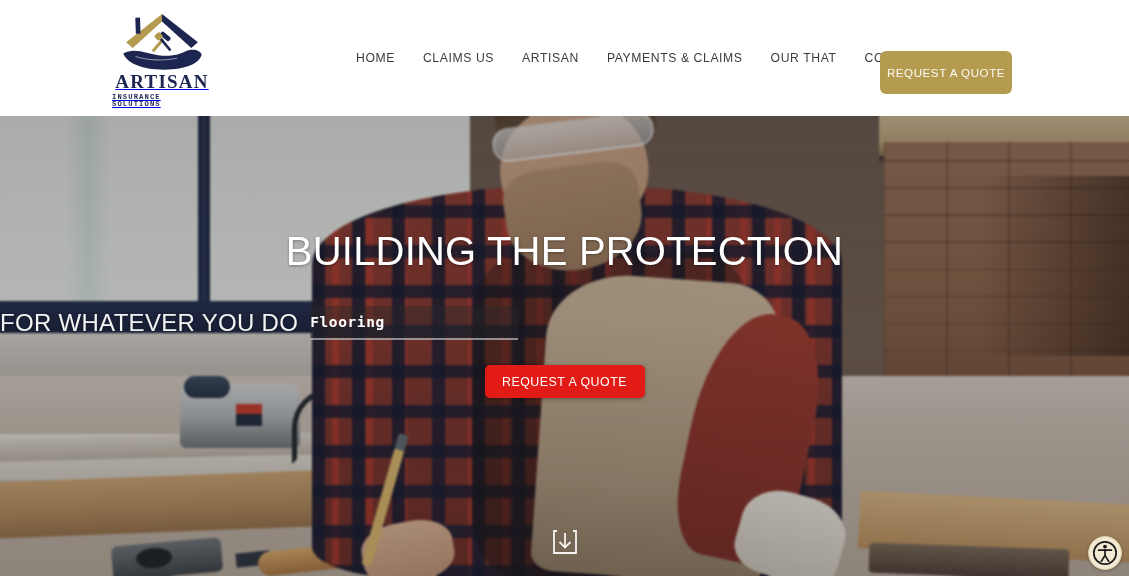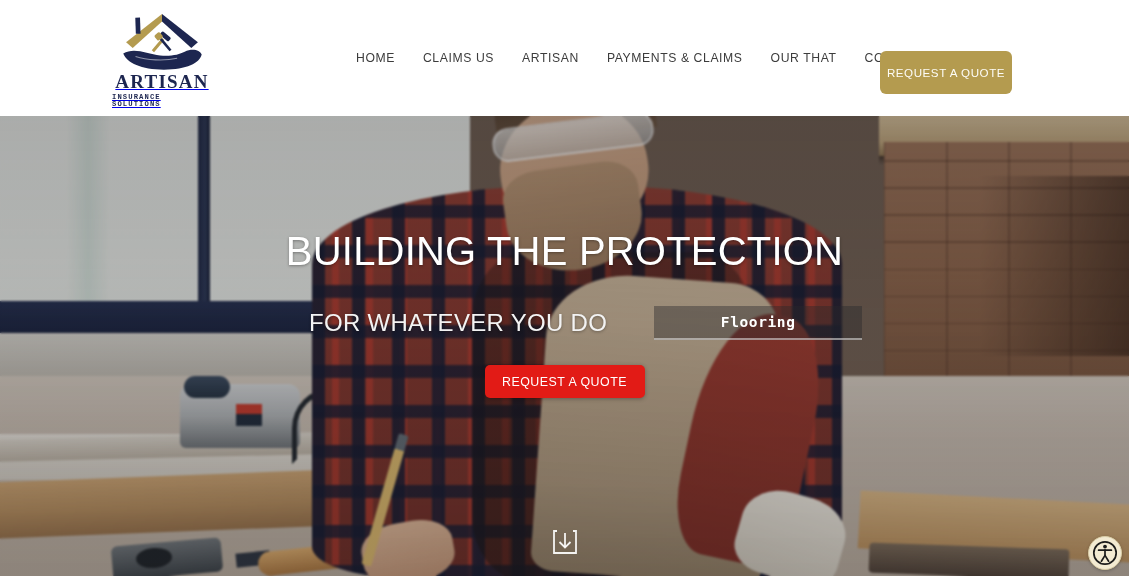--- a/index.html
+++ b/index.html
@@ -256,31 +256,31 @@
     color:#ffffff; font-size:40px; font-weight:400;
     letter-spacing:0.2px; line-height:1; text-align:center;
     text-shadow:0 1px 3px rgba(0,0,0,.35);
     white-space:nowrap;
   }
   .hl1 { margin-top:115px; }
   .hl2 { margin-top:21px; }
 
   .sub-row {
     margin-top:35px; display:flex; align-items:center;
-    width:100%; padding-left:309px; gap:16px;
+    width:100%; gap:0;
   }
   .sub-static {
     color:#f3f3f3; font-size:24px; letter-spacing:0.3px;
     white-space:nowrap; text-shadow:0 1px 3px rgba(0,0,0,.35);
   }
   .rotator {
-    margin-left:31px; width:208px; height:34px;
+    margin-left:12px; width:208px; height:34px;
     background:rgba(40,40,42,.42);
     border-bottom:2px solid rgba(230,230,230,.55);
-    display:flex; align-items:center; justify-content:center;
+    display:flex; align-items:center; 
   }
   .rotator-text {
     font-family:"DejaVu Sans Mono", monospace;
     font-weight:bold; font-size:14.5px; color:#ffffff;
     letter-spacing:0.6px;
   }
 
   .cta {
     margin-top:25px; width:160px; height:33px; border-radius:5px;
     background:#e21b16; border:none; cursor:pointer; color:#ffffff;

